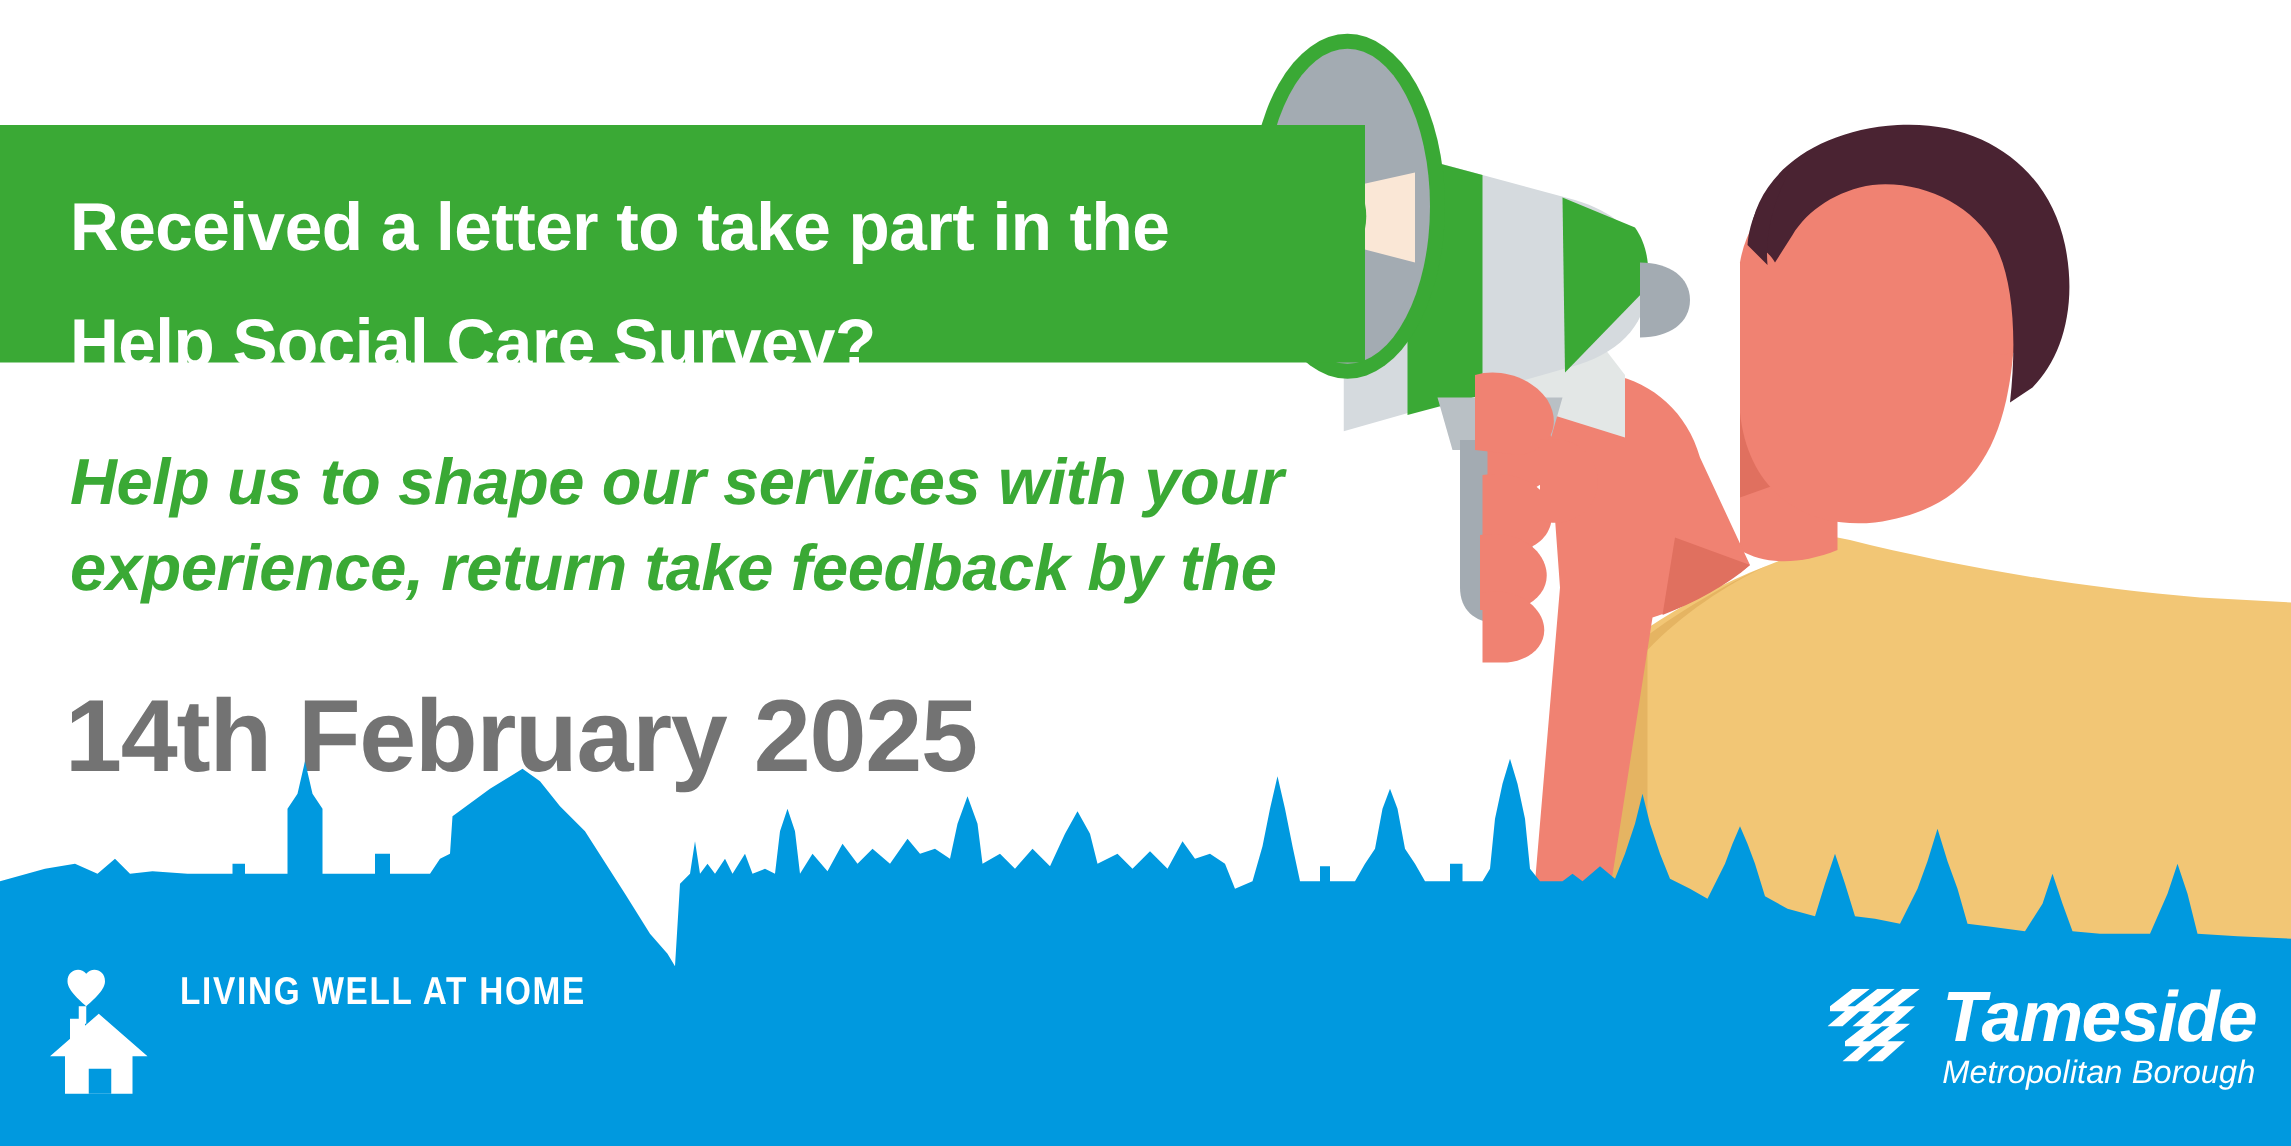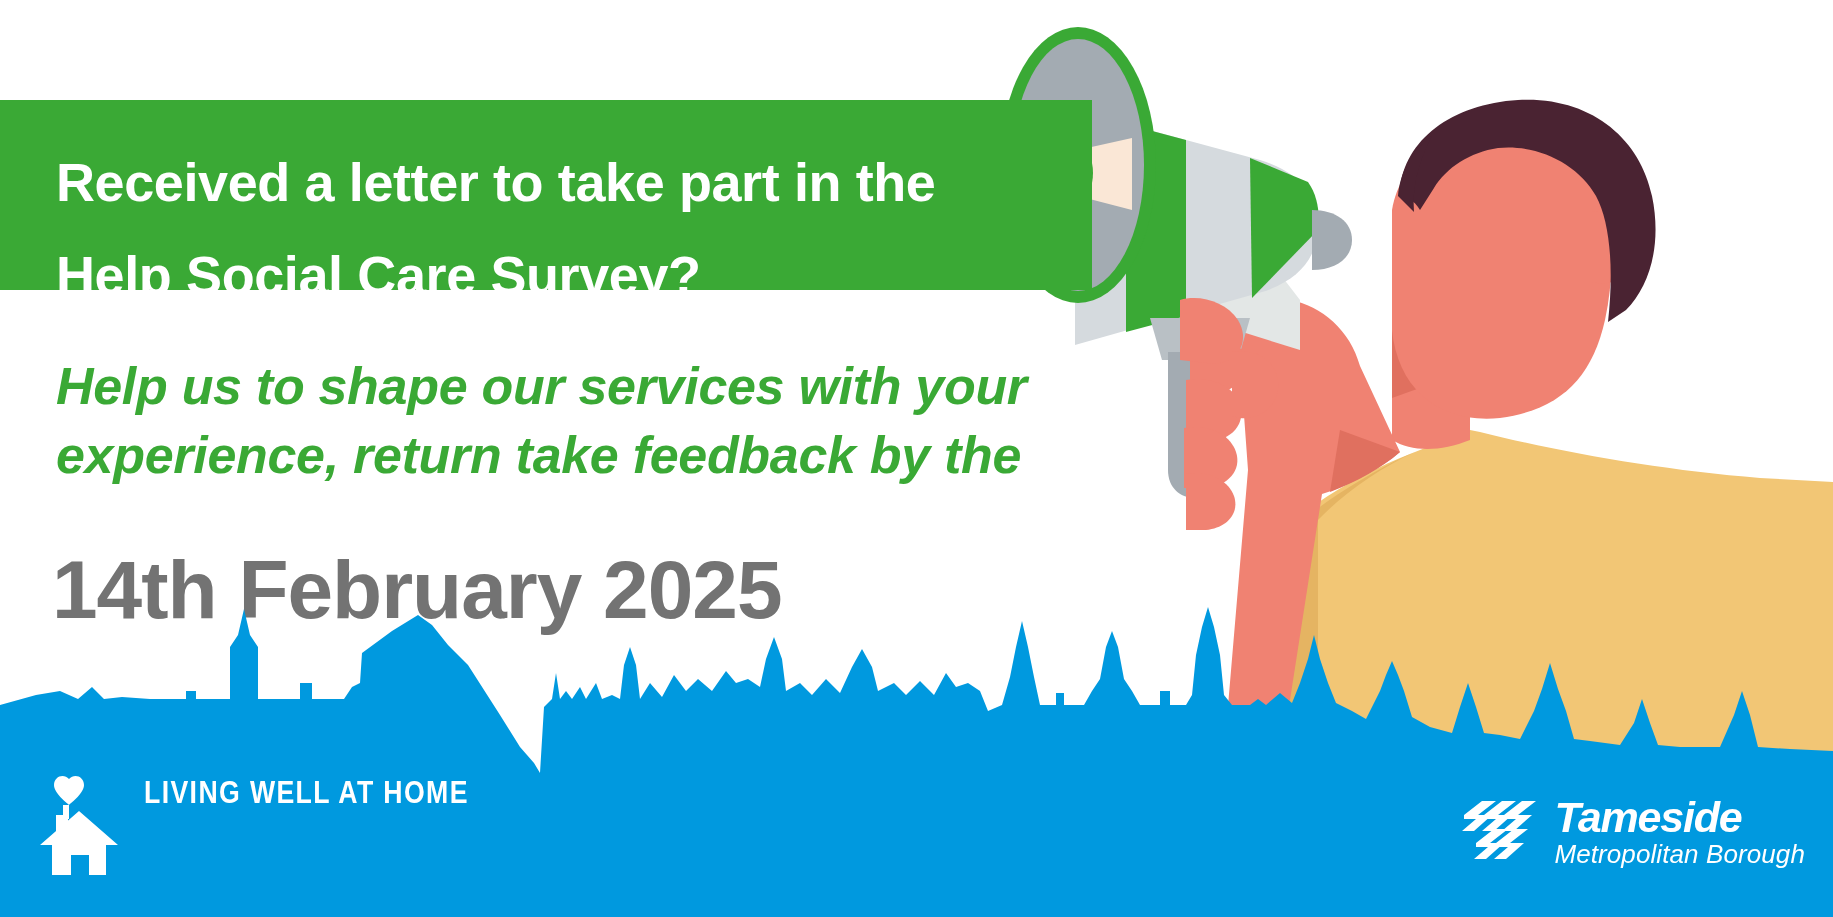--- a/index.html
+++ b/index.html
@@ -121,21 +121,21 @@
     align-items: flex-start;
     gap: 14px;
   }
   .tameside-zigzag { width: 78px; height: 72px; flex: none; margin-top: 4px; }
   .tameside-words { display: block; }
   .tameside-name {
     display: block;
     color: #ffffff;
     font-weight: bold;
     font-style: italic;
-    font-size: 43px;
+    font-size: 57px;
     line-height: 0.95;
     letter-spacing: -1.2px;
     white-space: nowrap;
   }
   .tameside-sub {
     display: block;
     color: #ffffff;
     font-style: italic;
     font-size: 26px;
     line-height: 1.15;

